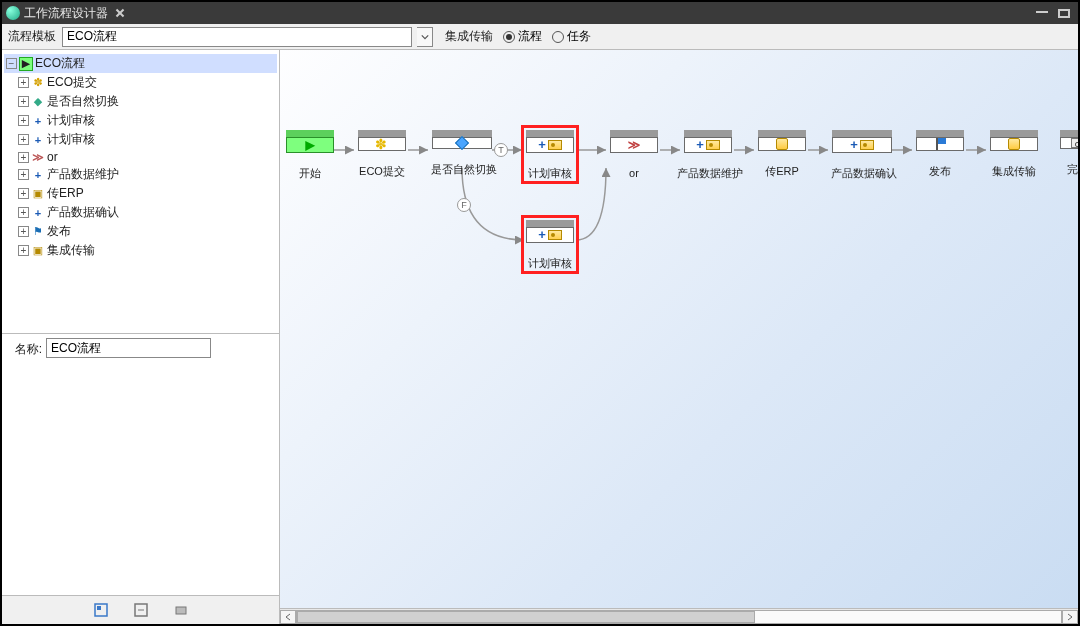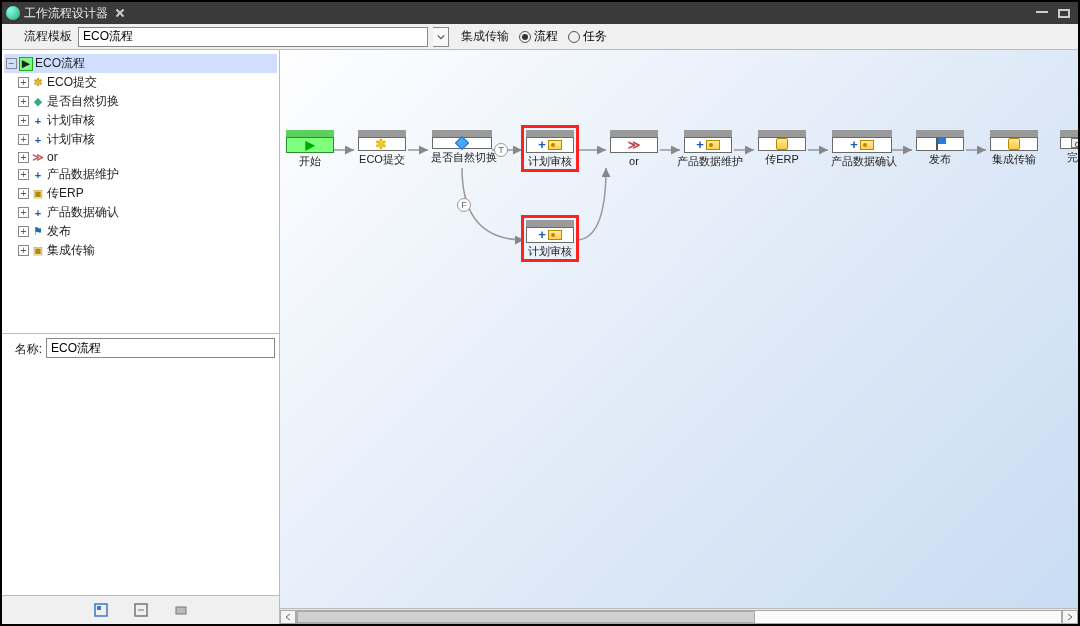--- a/index.html
+++ b/index.html
@@ -9,21 +9,21 @@
 .titlebar .left { display: flex; align-items: center; gap: 4px; }
 .title-icon { width: 14px; height: 14px; border-radius: 50%; background: radial-gradient(circle at 30% 30%, #8fd, #2a8); }
 .close-x { width: 8px; height: 8px; position: relative; }
 .close-x::before, .close-x::after { content: ""; position: absolute; left: 3px; top: -1px; width: 2px; height: 10px; background: #ccc; }
 .close-x::before { transform: rotate(45deg); }
 .close-x::after { transform: rotate(-45deg); }
 .wincontrols { display: flex; gap: 10px; align-items: center; padding-right: 4px;}
 .wc { width:12px; height:4px; border-top:2px solid #ccc; }
 .wc.sq { height:10px; border:2px solid #ccc; border-top:none; border-bottom:2px solid #ccc; }
 
-.toolbar { height: 26px; background: #f0f0f0; border-bottom: 1px solid #bbb; display: flex; align-items: center; padding: 0 22px; gap: 6px; }
+.toolbar { height: 26px; background: #f0f0f0; border-bottom: 1px solid #bbb; display: flex; align-items: center; padding: 0 6px; gap: 6px; }
 .toolbar label { color: #222; }
 .toolbar input.tmpl { width: 350px; height: 20px; border: 1px solid #888; padding: 0 4px; background:#fff; }
 .dd { width:16px; height:20px; border:1px solid #888; border-left:none; background:#f8f8f8; display:inline-flex; align-items:center; justify-content:center; margin-left:-1px;}
 .dd svg { width:8px; height:8px; }
 .radio-wrap { display:inline-flex; align-items:center; gap:3px; margin-left:4px;}
 .radio { width:12px; height:12px; border:1px solid #555; border-radius:50%; display:inline-block; position:relative;}
 .radio.checked::after{ content:""; position:absolute; width:6px; height:6px; background:#333; border-radius:50%; top:2px; left:2px;}
 
 .body { flex: 1; display: flex; min-height: 0; }
 .left-pane { width: 278px; border-right: 1px solid #bbb; display: flex; flex-direction: column; background:#fff; }
@@ -32,35 +32,35 @@
 .tree-row { display:flex; align-items:center; gap:2px; padding:1px 2px; color:#222; }
 .expander { width:11px; height:11px; border:1px solid #888; font-size:10px; line-height:9px; text-align:center; color:#555; user-select:none; }
 .ticon { width:14px; height:14px; display:inline-flex; align-items:center; justify-content:center; font-size:11px; }
 .ticon.green{ background:#7cff7c; border:1px solid #2a2; }
 .ticon.yellow{ color:#d4a000; }
 .ticon.plus{ color:#1a5ab5; font-weight:bold;}
 .ticon.gt{ color:#b55; font-weight:bold; }
 .ticon.box{ color:#b58a00;}
 .ticon.flag{ color:#1a6eb5;}
 
-.props { height:262px; display:flex; flex-direction:column; padding:4px; gap:20px; border-bottom:1px solid #bbb;}
+.props { height:262px; display:flex; flex-direction:row; padding:4px; gap:20px; border-bottom:1px solid #bbb;}
 .prow { display:flex; align-items:flex-start; gap:4px;}
 .prow label{ width:36px; text-align:right; color:#222; padding-top:3px;}
 .prow input{ flex:1; height:20px; border:1px solid #888; padding:0 4px;}
 .prow textarea{ flex:1; height:210px; border:1px solid #888; resize:none; padding:2px 4px;}
 .bottom-icons{ height:28px; display:flex; align-items:center; justify-content:center; gap:22px; background:#f0f0f0;}
 .bicon{ width:18px; height:18px; display:flex; align-items:center; justify-content:center; }
 
 .canvas-wrap{ flex:1; position:relative; background:linear-gradient(135deg,#fefeff 0%,#dce8f7 60%, #c9dcf2 100%); overflow:hidden;}
 .canvas{ position:absolute; inset:0; }
 
 .node { position:absolute; width:48px; display:flex; flex-direction:column; align-items:center; }
 .node .head { width:100%; height:7px; background:#9a9a9a; }
 .node .body { width:100%; height:28px; border:1px solid #6a6a6a; background:#fff; display:flex; align-items:center; justify-content:center; gap:2px;}
-.node .lbl { font-size:11px; color:#222; margin-top:2px; white-space:nowrap; text-align:center; max-width:62px; line-height:1.1; }
+.node .lbl { font-size:11px; color:#222; margin-top:14px; white-space:nowrap; text-align:center; max-width:62px; line-height:1.1; }
 .node.wide{ width:60px;}
 .node.start .head{ background:#5cd05c;}
 .node.start .body{ background:#7eff7e; border-color:#2a902a;}
 .highlight{ outline:3px solid #ff2020; outline-offset:2px; }
 .badge-plus{ color:#1a5ab5; font-weight:bold; font-size:13px; line-height:14px;}
 .badge-pic{ width:14px; height:10px; border:1px solid #b58a00; background:linear-gradient(#ffe9a0,#ffd050); position:relative;}
 .badge-pic::after{content:"";position:absolute;left:2px;top:2px;width:4px;height:4px;background:#b58a00;border-radius:50%;}
 .badge-gt{ color:#c04040; font-weight:bold;}
 .badge-flag{ width:12px;height:12px; position:relative;}
 .badge-flag::before{content:"";position:absolute;left:2px;top:0;width:2px;height:12px;background:#555;}

